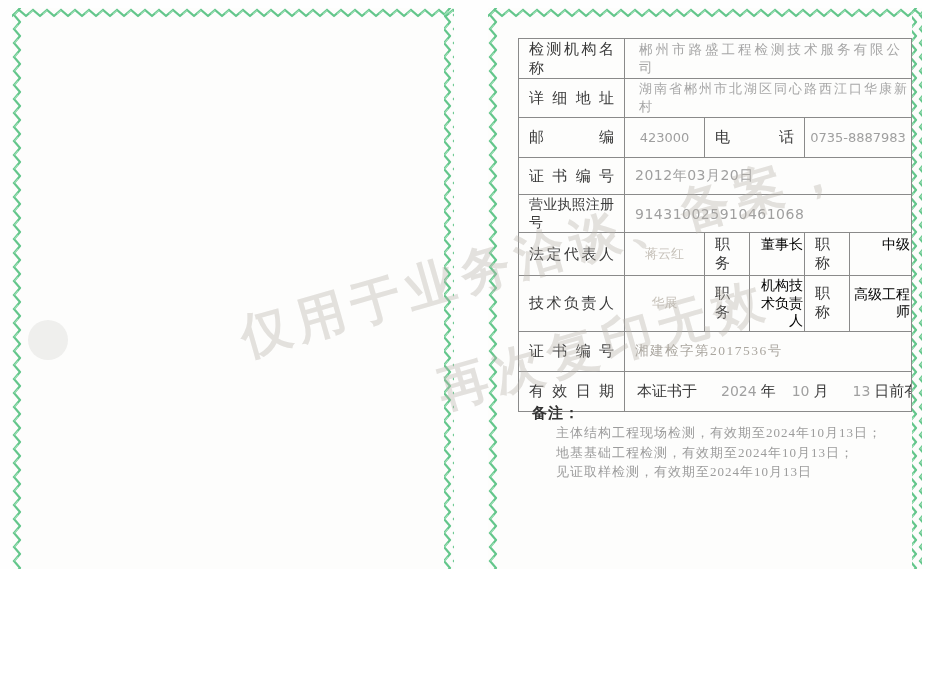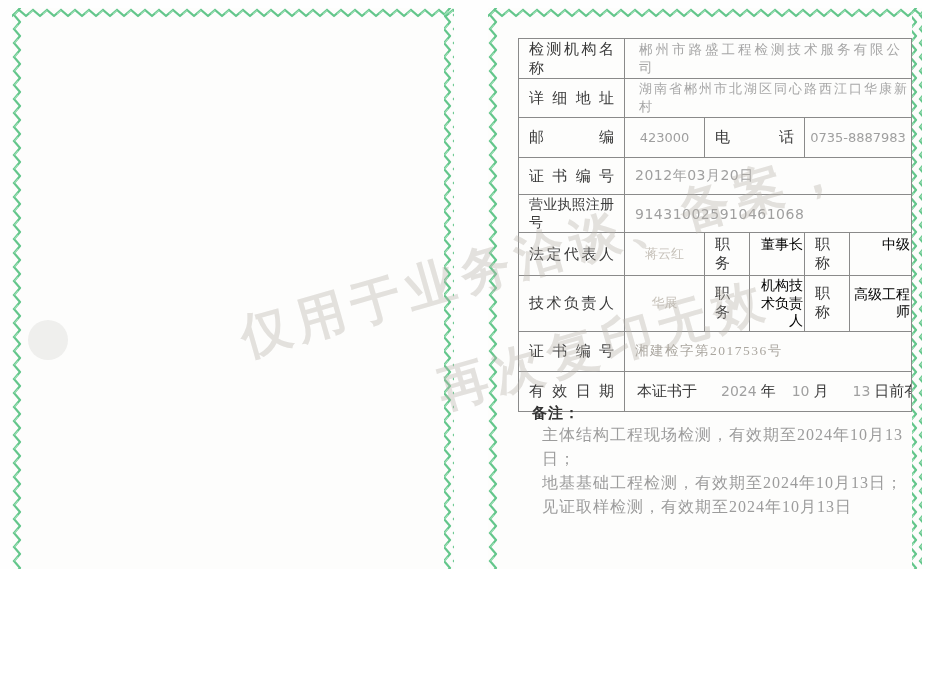--- a/index.html
+++ b/index.html
@@ -37,22 +37,22 @@
   .duty.top{vertical-align:top;padding-top:3px;}
   .validity-cell{padding-left:12px;}
   .validity{display:flex;align-items:center;font-size:15px;color:#3a3a3a;white-space:nowrap;}
   .validity .gray{color:#a0a0a0;font-family:"DejaVu Sans","Liberation Sans",sans-serif;
                   font-size:14px;}
   .validity .sp24{margin-left:24px;}  .validity .sp16{margin-left:16px;}
   .validity .sp14{margin-left:24px;}  .validity .u{margin-left:4px;}
   
   .notes{position:absolute;left:44px;top:396px;z-index:2;}
   .notes-title{font-size:15px;color:#333;font-weight:bold;letter-spacing:1px;}
-  .notes-line{font-size:16px;color:#9c9c9c;letter-spacing:1px;line-height:1.5;
-              margin-left:10px;}
+  .notes-line{font-size:13px;color:#9c9c9c;letter-spacing:1px;line-height:1.5;
+              margin-left:24px;}
 </style>
 </head>
 <body>
 
 <div class="canvas">
 
   <div class="page page-left">
     <svg class="border-svg" width="442" height="660">
       <defs>
         <pattern id="zzh" width="14" height="10" patternUnits="userSpaceOnUse">

